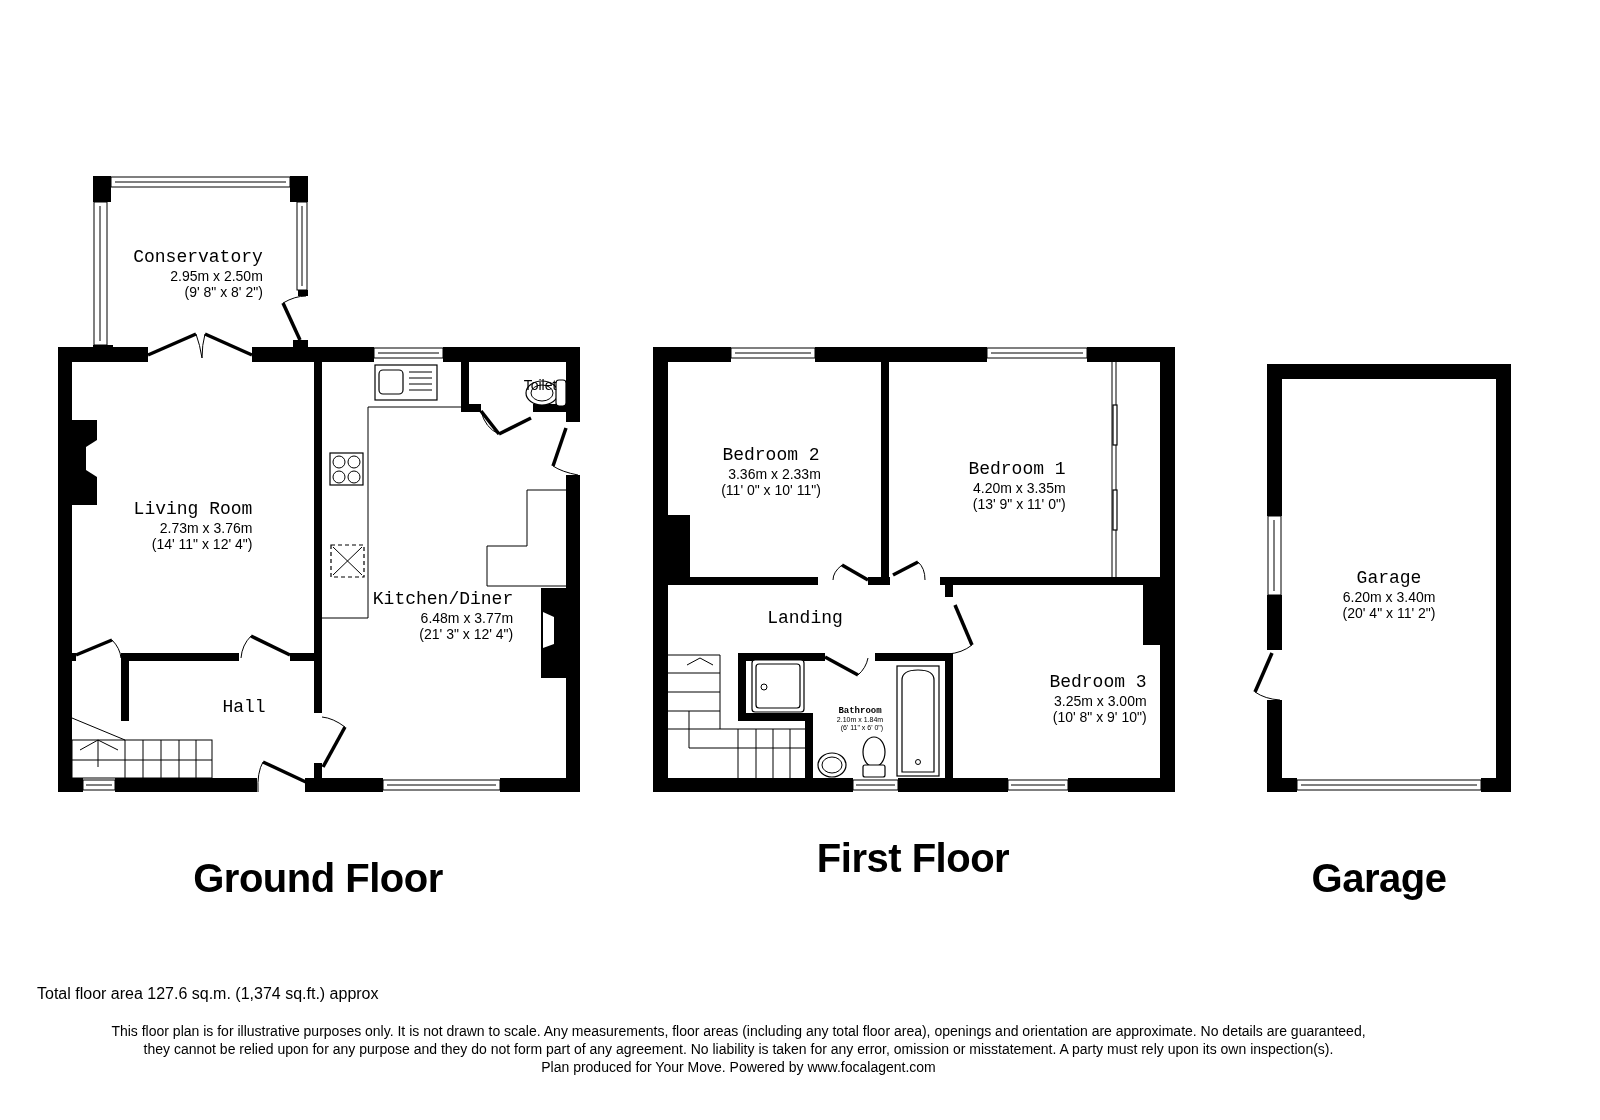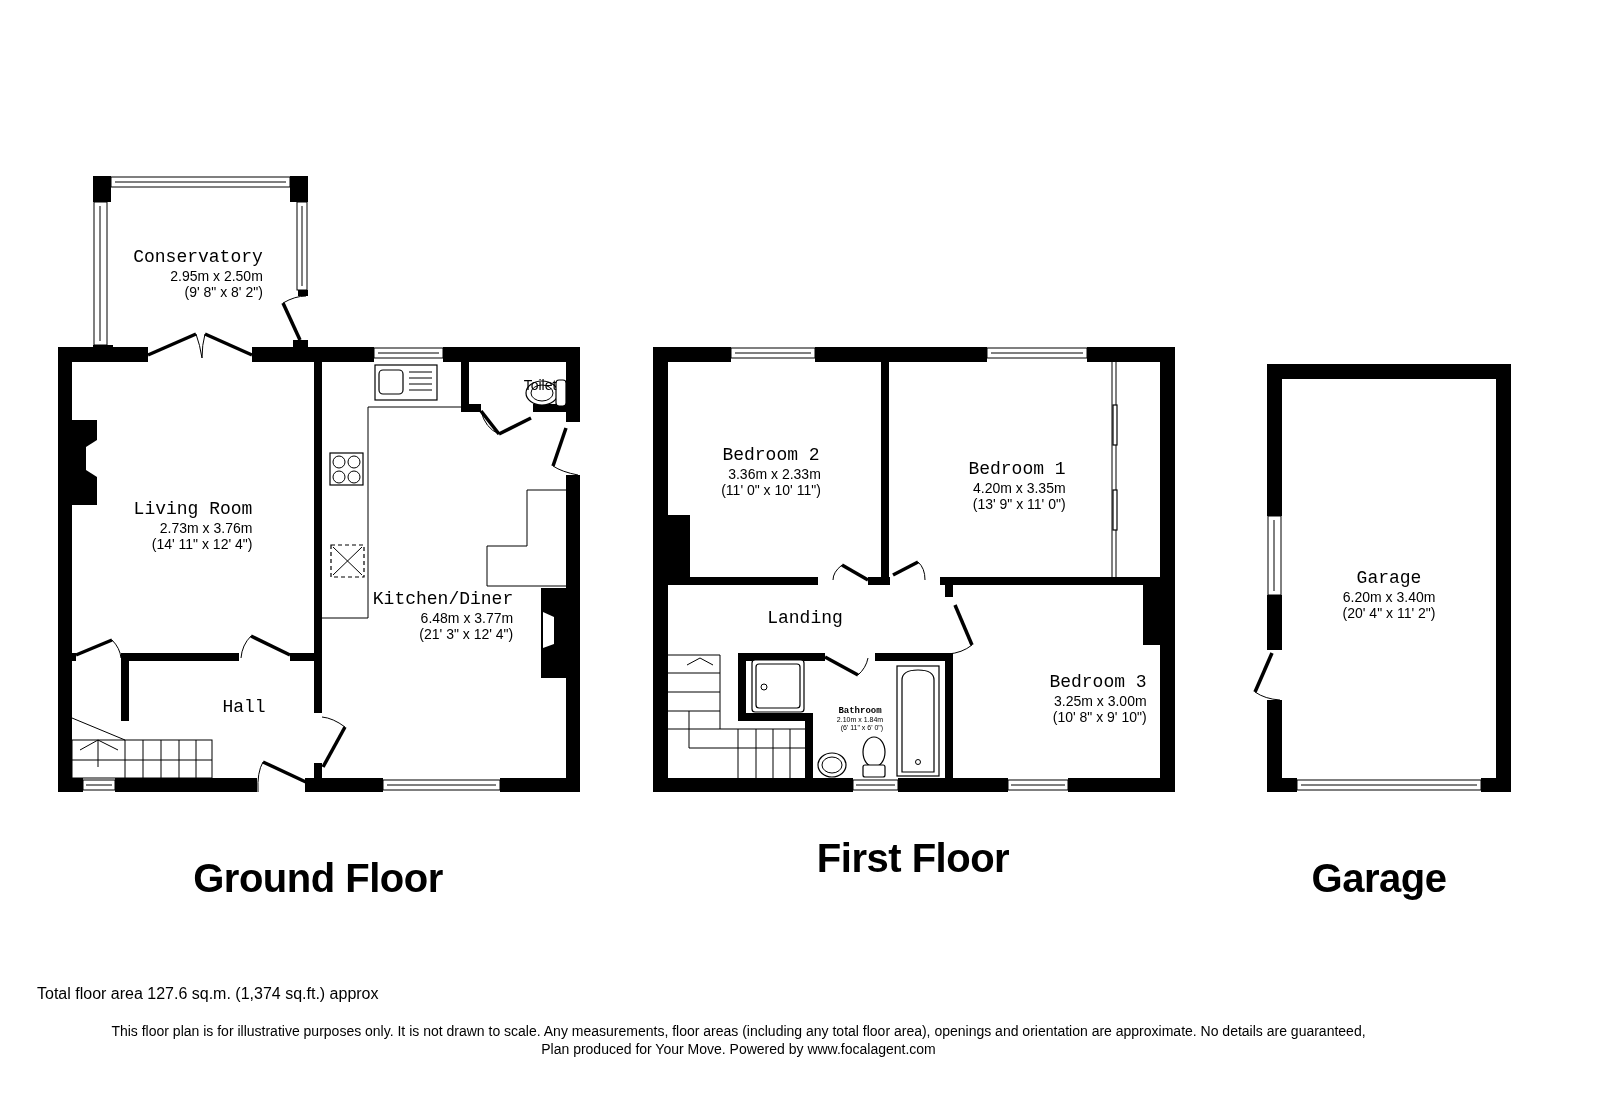--- a/index.html
+++ b/index.html
@@ -337,14 +337,15 @@
   <div class="rdim">(20' 4" x 11' 2")</div>
 </div>
 
 <div class="floor-title" style="left:318px; top:808px;">Ground Floor</div>
 <div class="floor-title" style="left:913px; top:788px;">First Floor</div>
 <div class="floor-title" style="left:1379px; top:808px;">Garage</div>
 
 <div class="total">Total floor area 127.6 sq.m. (1,374 sq.ft.) approx</div>
 <div class="disclaimer">
   <div>This floor plan is for illustrative purposes only. It is not drawn to scale. Any measurements, floor areas (including any total floor area), openings and orientation are approximate. No details are guaranteed,</div>
+  <div>they cannot be relied upon for any purpose and they do not form part of any agreement. No liability is taken for any error, omission or misstatement. A party must rely upon its own inspection(s).</div>
   <div>Plan produced for Your Move. Powered by www.focalagent.com</div>
 </div>
 
 </body></html>

